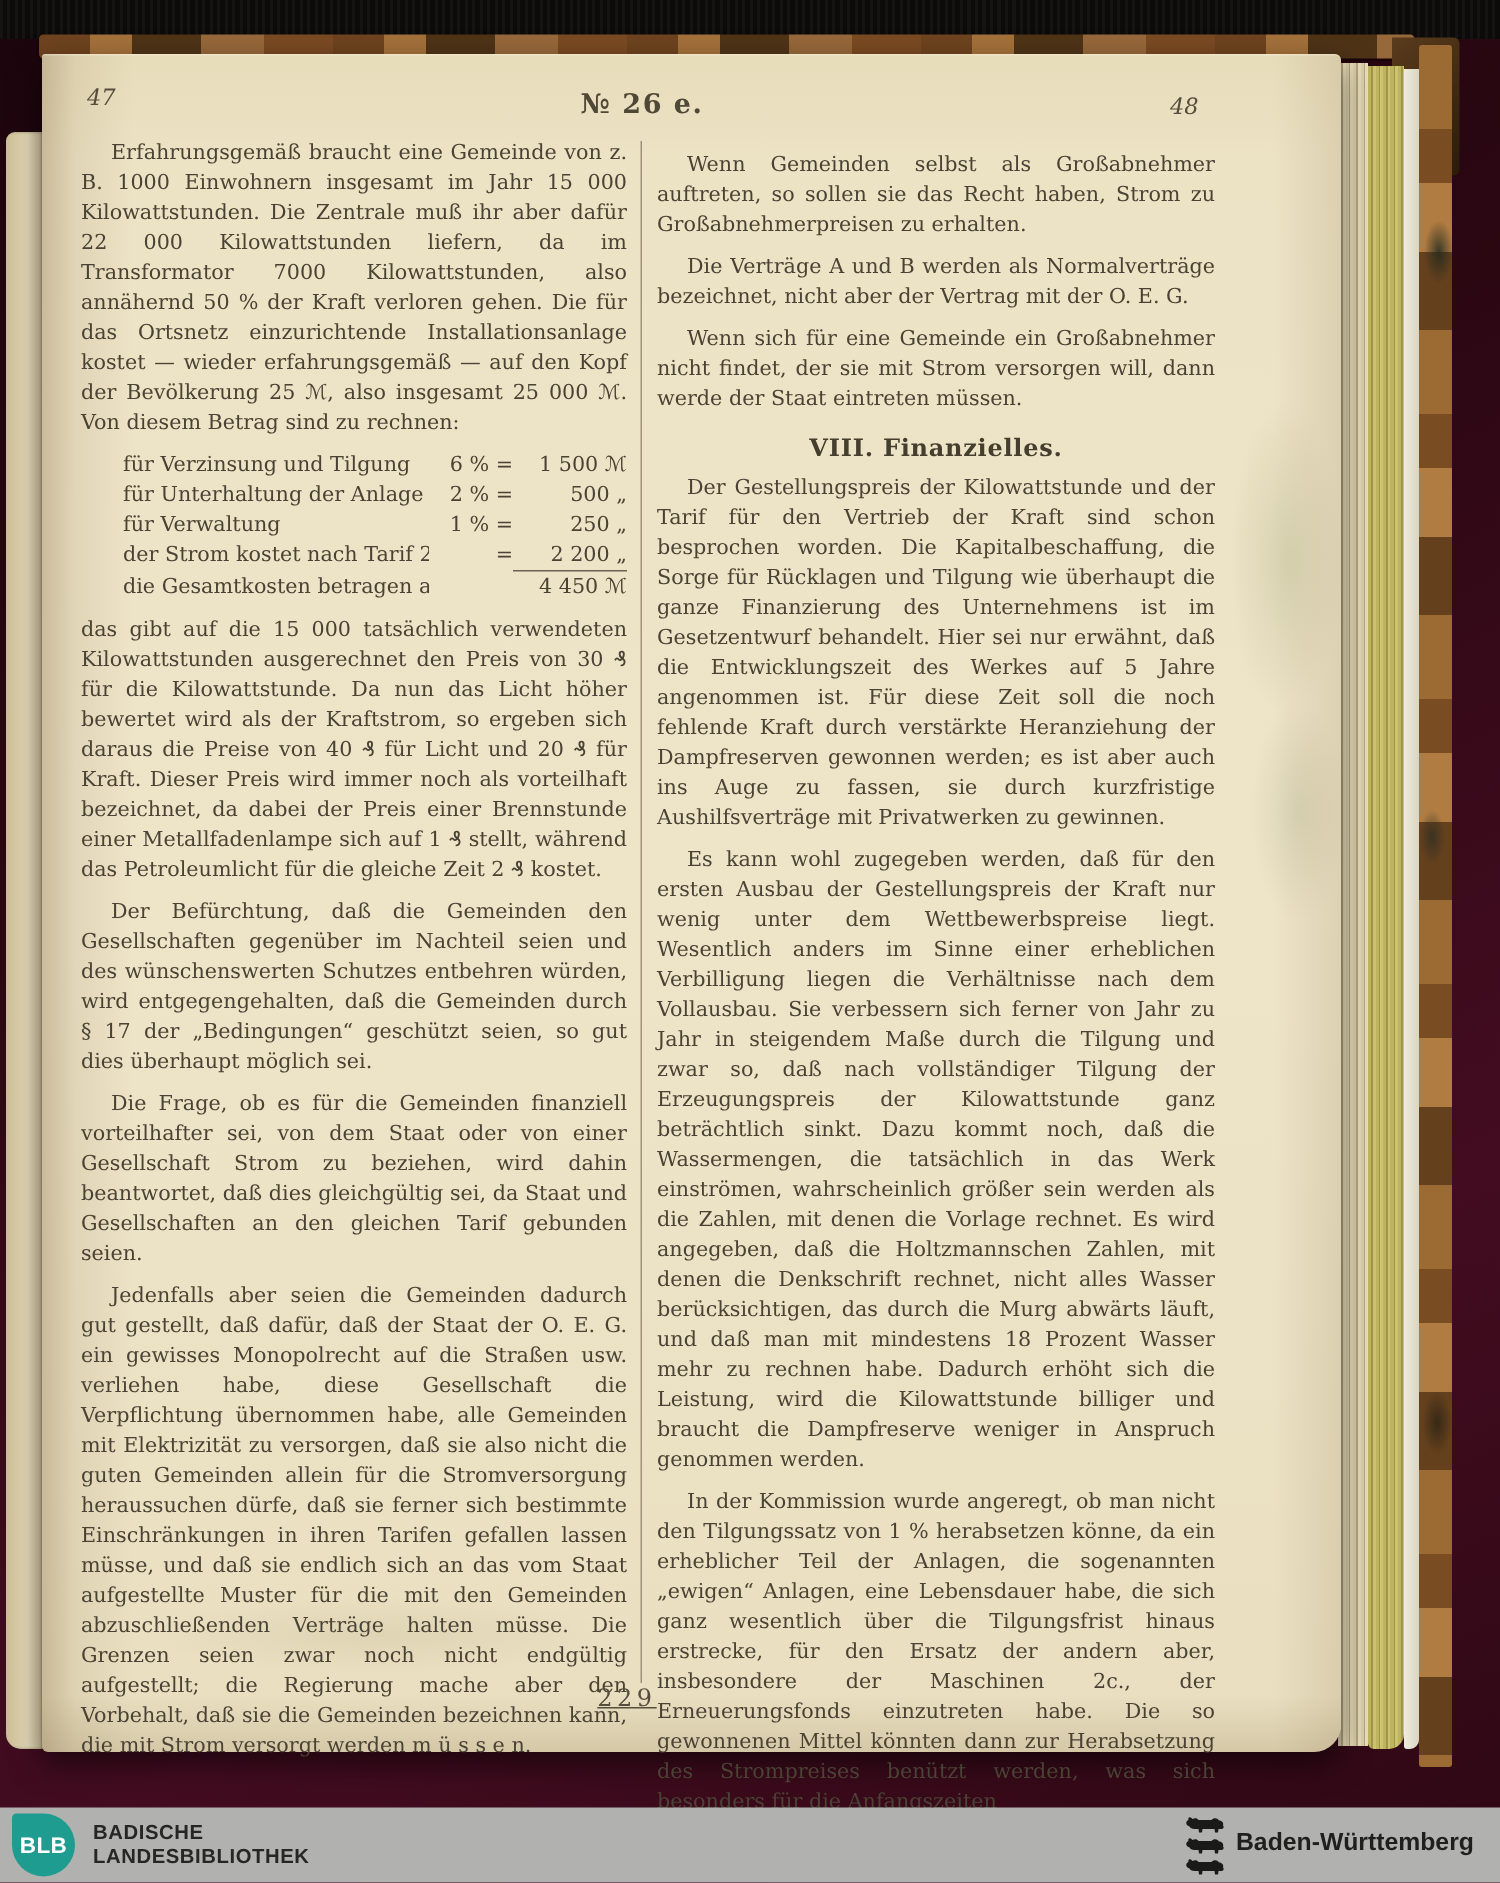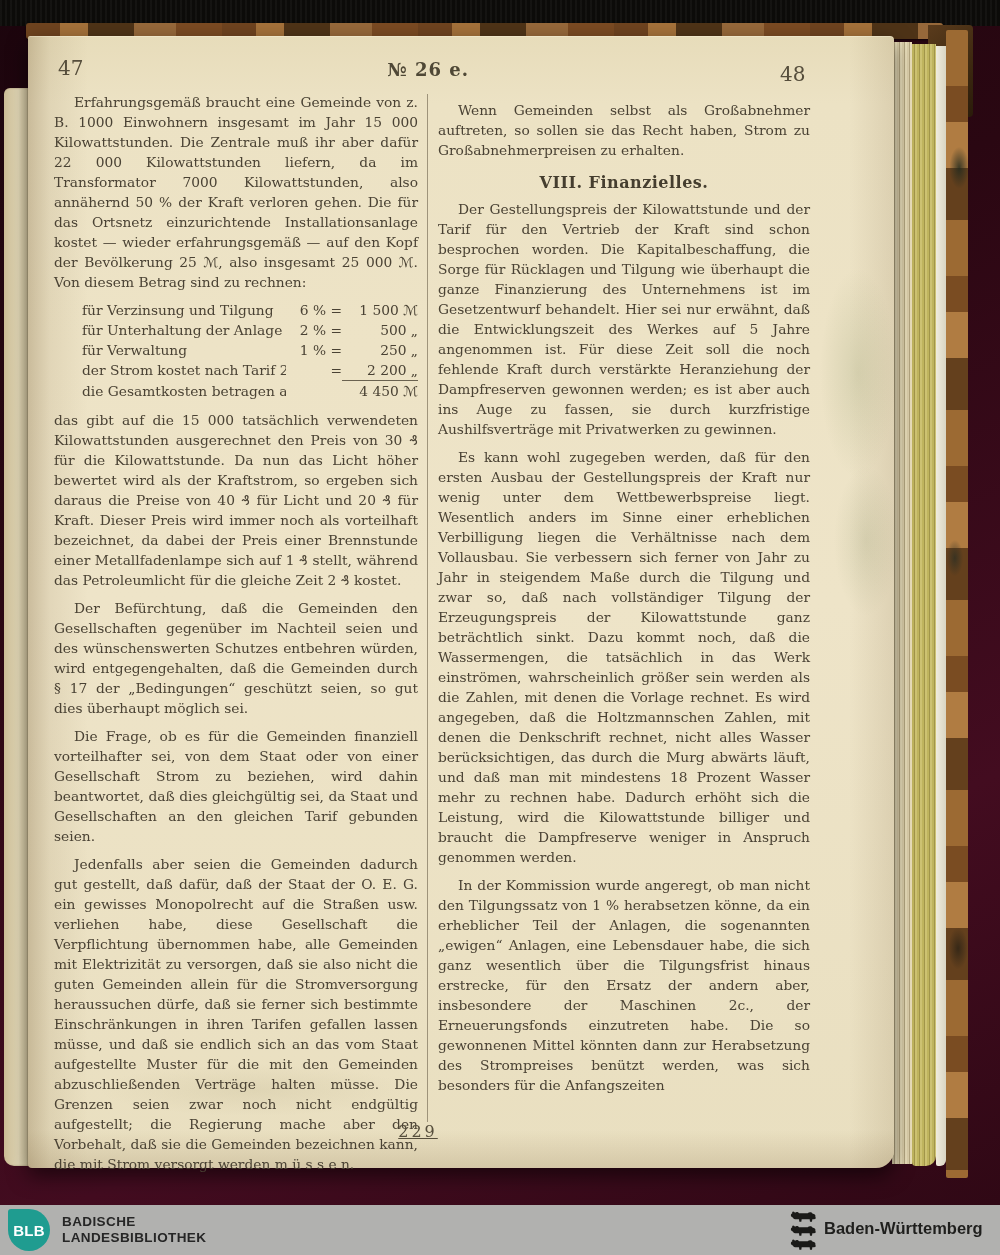--- a/index.html
+++ b/index.html
@@ -77,21 +77,21 @@
   .page-stain { position: absolute; pointer-events: none; }
   .stain-a { left: 792px; top: 232px; width: 76px; height: 210px;
     background: radial-gradient(closest-side, rgba(125,138,88,0.20), transparent); }
   .stain-b { left: 806px; top: 430px; width: 64px; height: 150px;
     background: radial-gradient(closest-side, rgba(118,130,85,0.17), transparent); }
   .stain-c { left: 70px; top: 1028px; width: 310px; height: 52px;
     background: radial-gradient(closest-side, rgba(150,140,95,0.13), transparent); }
 
   .page-content { position: absolute; inset: 0; color: #4a4234; }
 
-  .page-num { position: absolute; font-size: 20px; color: #564e3c; }
+  .page-num { position: absolute; font-size: 15px; color: #564e3c; font-style: italic; }
   .page-num-left  { left: 30px;  top: 20px; }
   .page-num-right { left: 752px; top: 26px; }
   .issue-label {
     position: absolute; left: 330px; top: 23px; width: 140px;
     text-align: center; font-size: 18px; 
     letter-spacing: 1px; color: #4f4836; font-weight: bold;
   }
 
   .column-rule {
     position: absolute; left: 399px; top: 58px; width: 1px; height: 1028px;
@@ -205,20 +205,22 @@
         </div>
 
         <p class="para" style="text-indent:0">das gibt auf die 15 000 tatsächlich verwendeten Kilowattstunden ausgerechnet den Preis von 30 ₰ für die Kilowattstunde. Da nun das Licht höher bewertet wird als der Kraftstrom, so ergeben sich daraus die Preise von 40 ₰ für Licht und 20 ₰ für Kraft. Dieser Preis wird immer noch als vorteilhaft bezeichnet, da dabei der Preis einer Brennstunde einer Metallfadenlampe sich auf 1 ₰ stellt, während das Petroleumlicht für die gleiche Zeit 2 ₰ kostet.</p>
         <p class="para">Der Befürchtung, daß die Gemeinden den Gesellschaften gegenüber im Nachteil seien und des wünschenswerten Schutzes entbehren würden, wird entgegengehalten, daß die Gemeinden durch § 17 der „Bedingungen“ geschützt seien, so gut dies überhaupt möglich sei.</p>
         <p class="para">Die Frage, ob es für die Gemeinden finanziell vorteilhafter sei, von dem Staat oder von einer Gesellschaft Strom zu beziehen, wird dahin beantwortet, daß dies gleichgültig sei, da Staat und Gesellschaften an den gleichen Tarif gebunden seien.</p>
         <p class="para">Jedenfalls aber seien die Gemeinden dadurch gut gestellt, daß dafür, daß der Staat der O. E. G. ein gewisses Monopolrecht auf die Straßen usw. verliehen habe, diese Gesellschaft die Verpflichtung übernommen habe, alle Gemeinden mit Elektrizität zu versorgen, daß sie also nicht die guten Gemeinden allein für die Stromversorgung heraussuchen dürfe, daß sie ferner sich bestimmte Einschränkungen in ihren Tarifen gefallen lassen müsse, und daß sie endlich sich an das vom Staat aufgestellte Muster für die mit den Gemeinden abzuschließenden Verträge halten müsse. Die Grenzen seien zwar noch nicht endgültig aufgestellt; die Regierung mache aber den Vorbehalt, daß sie die Gemeinden bezeichnen kann, die mit Strom versorgt werden m ü s s e n.</p>
       </div>
 
       <div class="col col-right">
         <p class="para">Wenn Gemeinden selbst als Großabnehmer auftreten, so sollen sie das Recht haben, Strom zu Großabnehmerpreisen zu erhalten.</p>
+        <p class="para">Die Verträge A und B werden als Normalverträge bezeichnet, nicht aber der Vertrag mit der O. E. G.</p>
+        <p class="para">Wenn sich für eine Gemeinde ein Großabnehmer nicht findet, der sie mit Strom versorgen will, dann werde der Staat eintreten müssen.</p>
         <p class="para section-heading">VIII. Finanzielles.</p>
         <p class="para">Der Gestellungspreis der Kilowattstunde und der Tarif für den Vertrieb der Kraft sind schon besprochen worden. Die Kapitalbeschaffung, die Sorge für Rücklagen und Tilgung wie überhaupt die ganze Finanzierung des Unternehmens ist im Gesetzentwurf behandelt. Hier sei nur erwähnt, daß die Entwicklungszeit des Werkes auf 5 Jahre angenommen ist. Für diese Zeit soll die noch fehlende Kraft durch verstärkte Heranziehung der Dampfreserven gewonnen werden; es ist aber auch ins Auge zu fassen, sie durch kurzfristige Aushilfsverträge mit Privatwerken zu gewinnen.</p>
         <p class="para">Es kann wohl zugegeben werden, daß für den ersten Ausbau der Gestellungspreis der Kraft nur wenig unter dem Wettbewerbspreise liegt. Wesentlich anders im Sinne einer erheblichen Verbilligung liegen die Verhältnisse nach dem Vollausbau. Sie verbessern sich ferner von Jahr zu Jahr in steigendem Maße durch die Tilgung und zwar so, daß nach vollständiger Tilgung der Erzeugungspreis der Kilowattstunde ganz beträchtlich sinkt. Dazu kommt noch, daß die Wassermengen, die tatsächlich in das Werk einströmen, wahrscheinlich größer sein werden als die Zahlen, mit denen die Vorlage rechnet. Es wird angegeben, daß die Holtzmannschen Zahlen, mit denen die Denkschrift rechnet, nicht alles Wasser berücksichtigen, das durch die Murg abwärts läuft, und daß man mit mindestens 18 Prozent Wasser mehr zu rechnen habe. Dadurch erhöht sich die Leistung, wird die Kilowattstunde billiger und braucht die Dampfreserve weniger in Anspruch genommen werden.</p>
         <p class="para">In der Kommission wurde angeregt, ob man nicht den Tilgungssatz von 1 % herabsetzen könne, da ein erheblicher Teil der Anlagen, die sogenannten „ewigen“ Anlagen, eine Lebensdauer habe, die sich ganz wesentlich über die Tilgungsfrist hinaus erstrecke, für den Ersatz der andern aber, insbesondere der Maschinen 2c., der Erneuerungsfonds einzutreten habe. Die so gewonnenen Mittel könnten dann zur Herabsetzung des Strompreises benützt werden, was sich besonders für die Anfangszeiten</p>
       </div>
 
       <span class="bottom-page-num">229</span>
     </div>
   </div>
 

